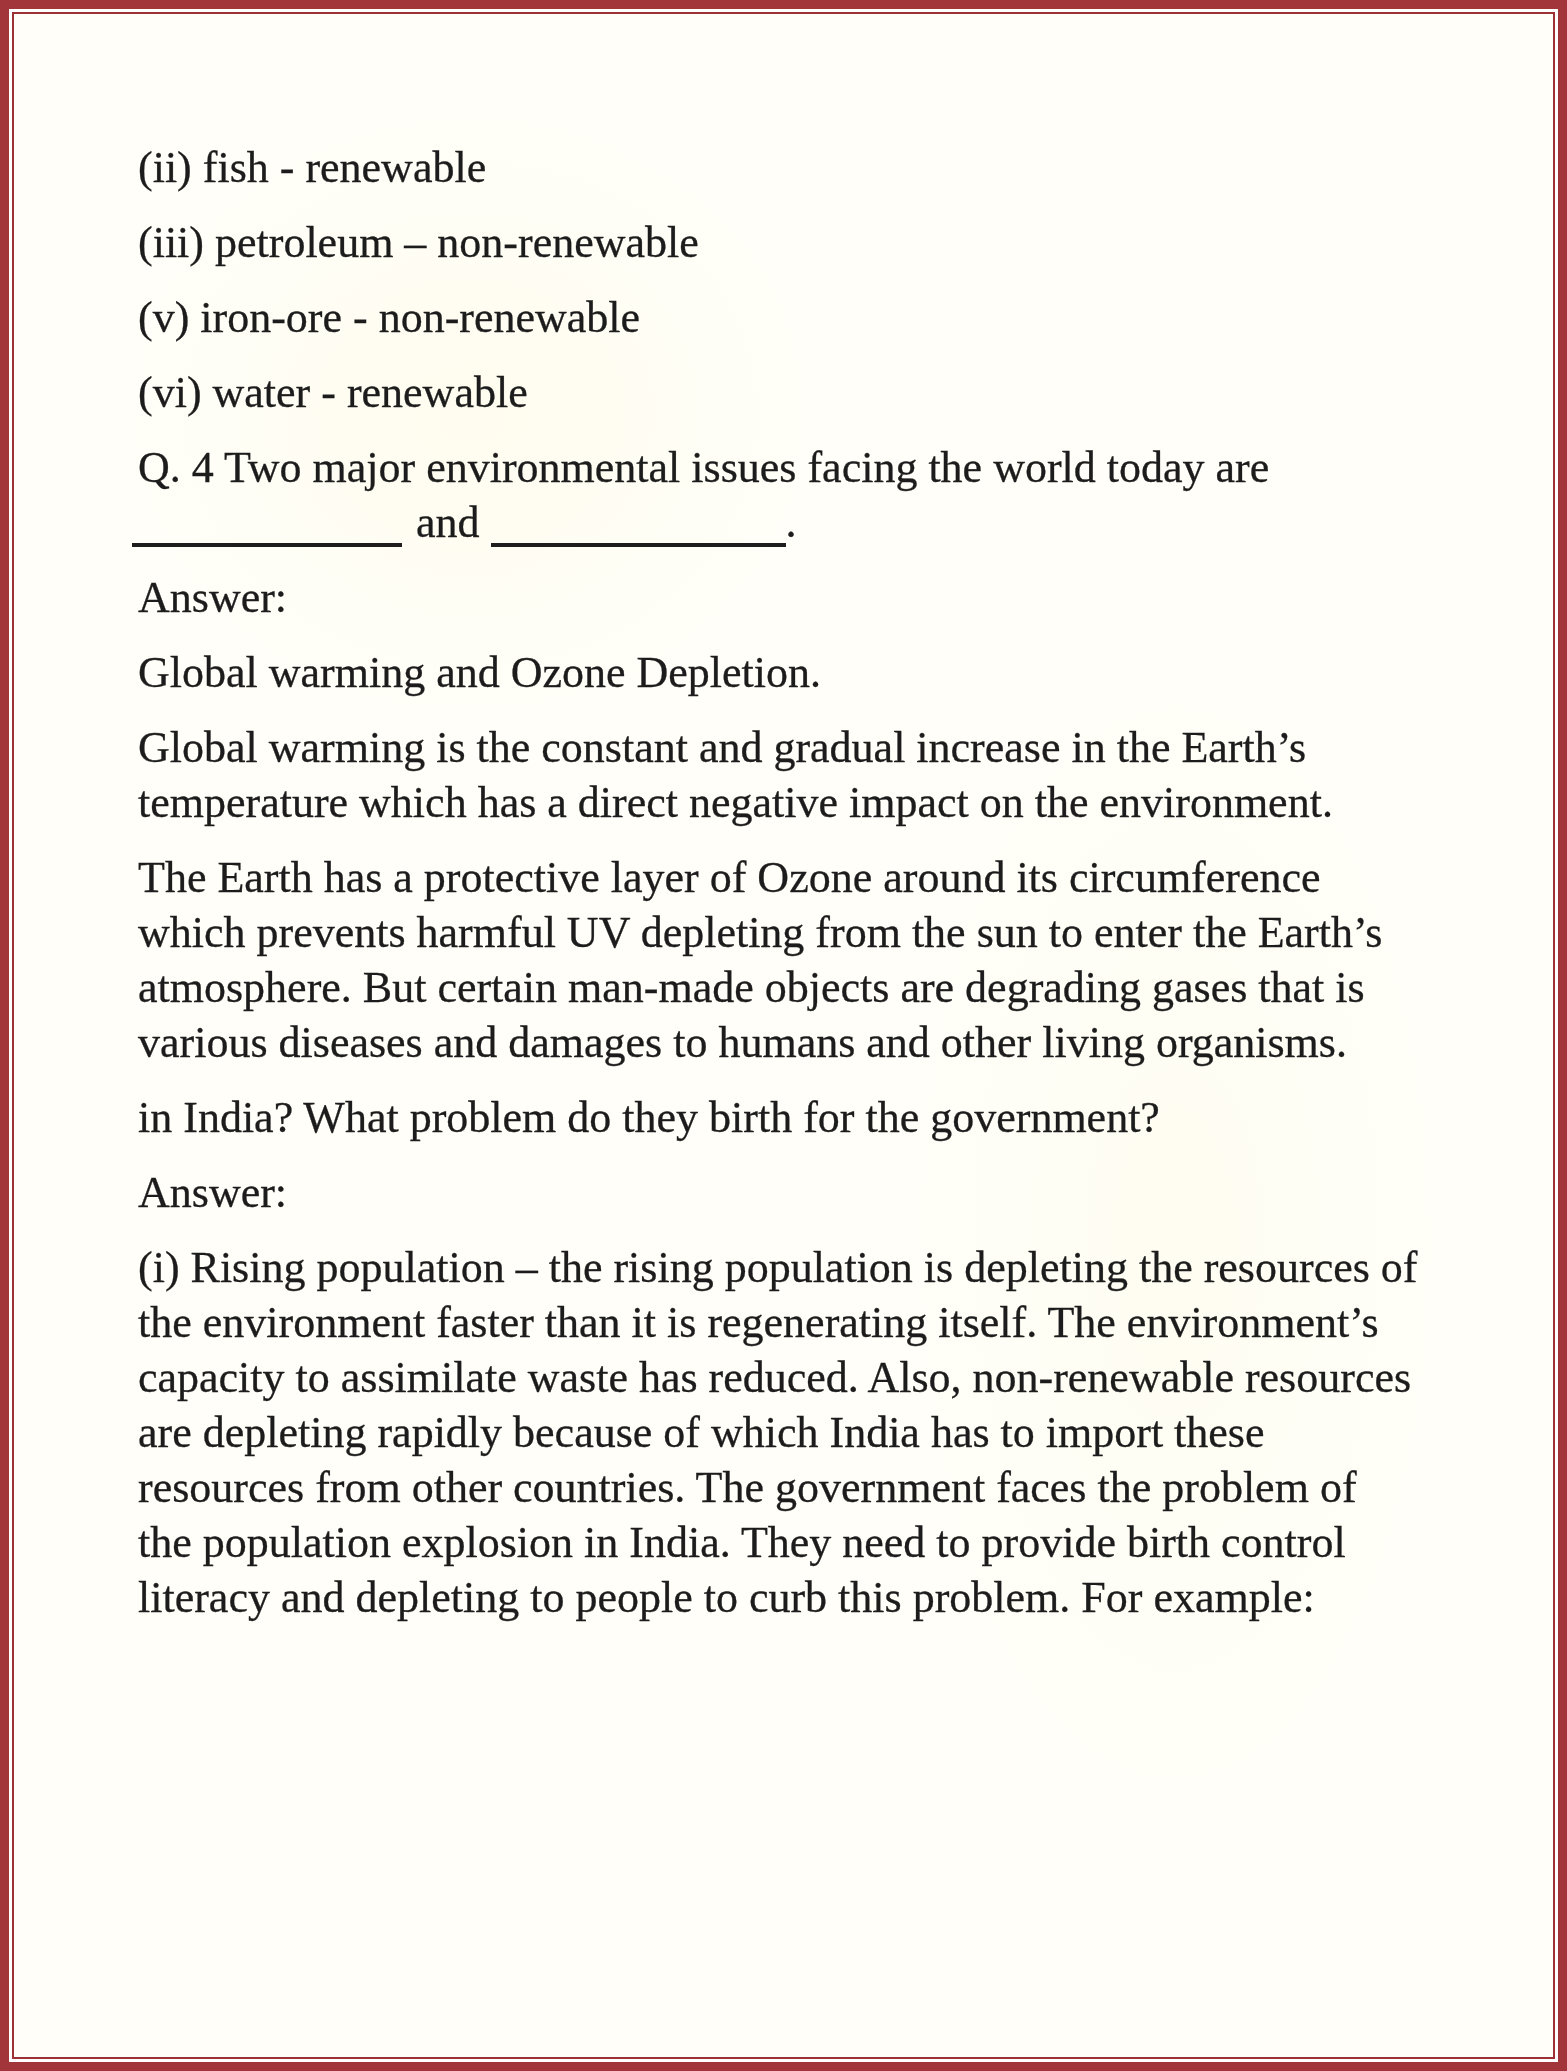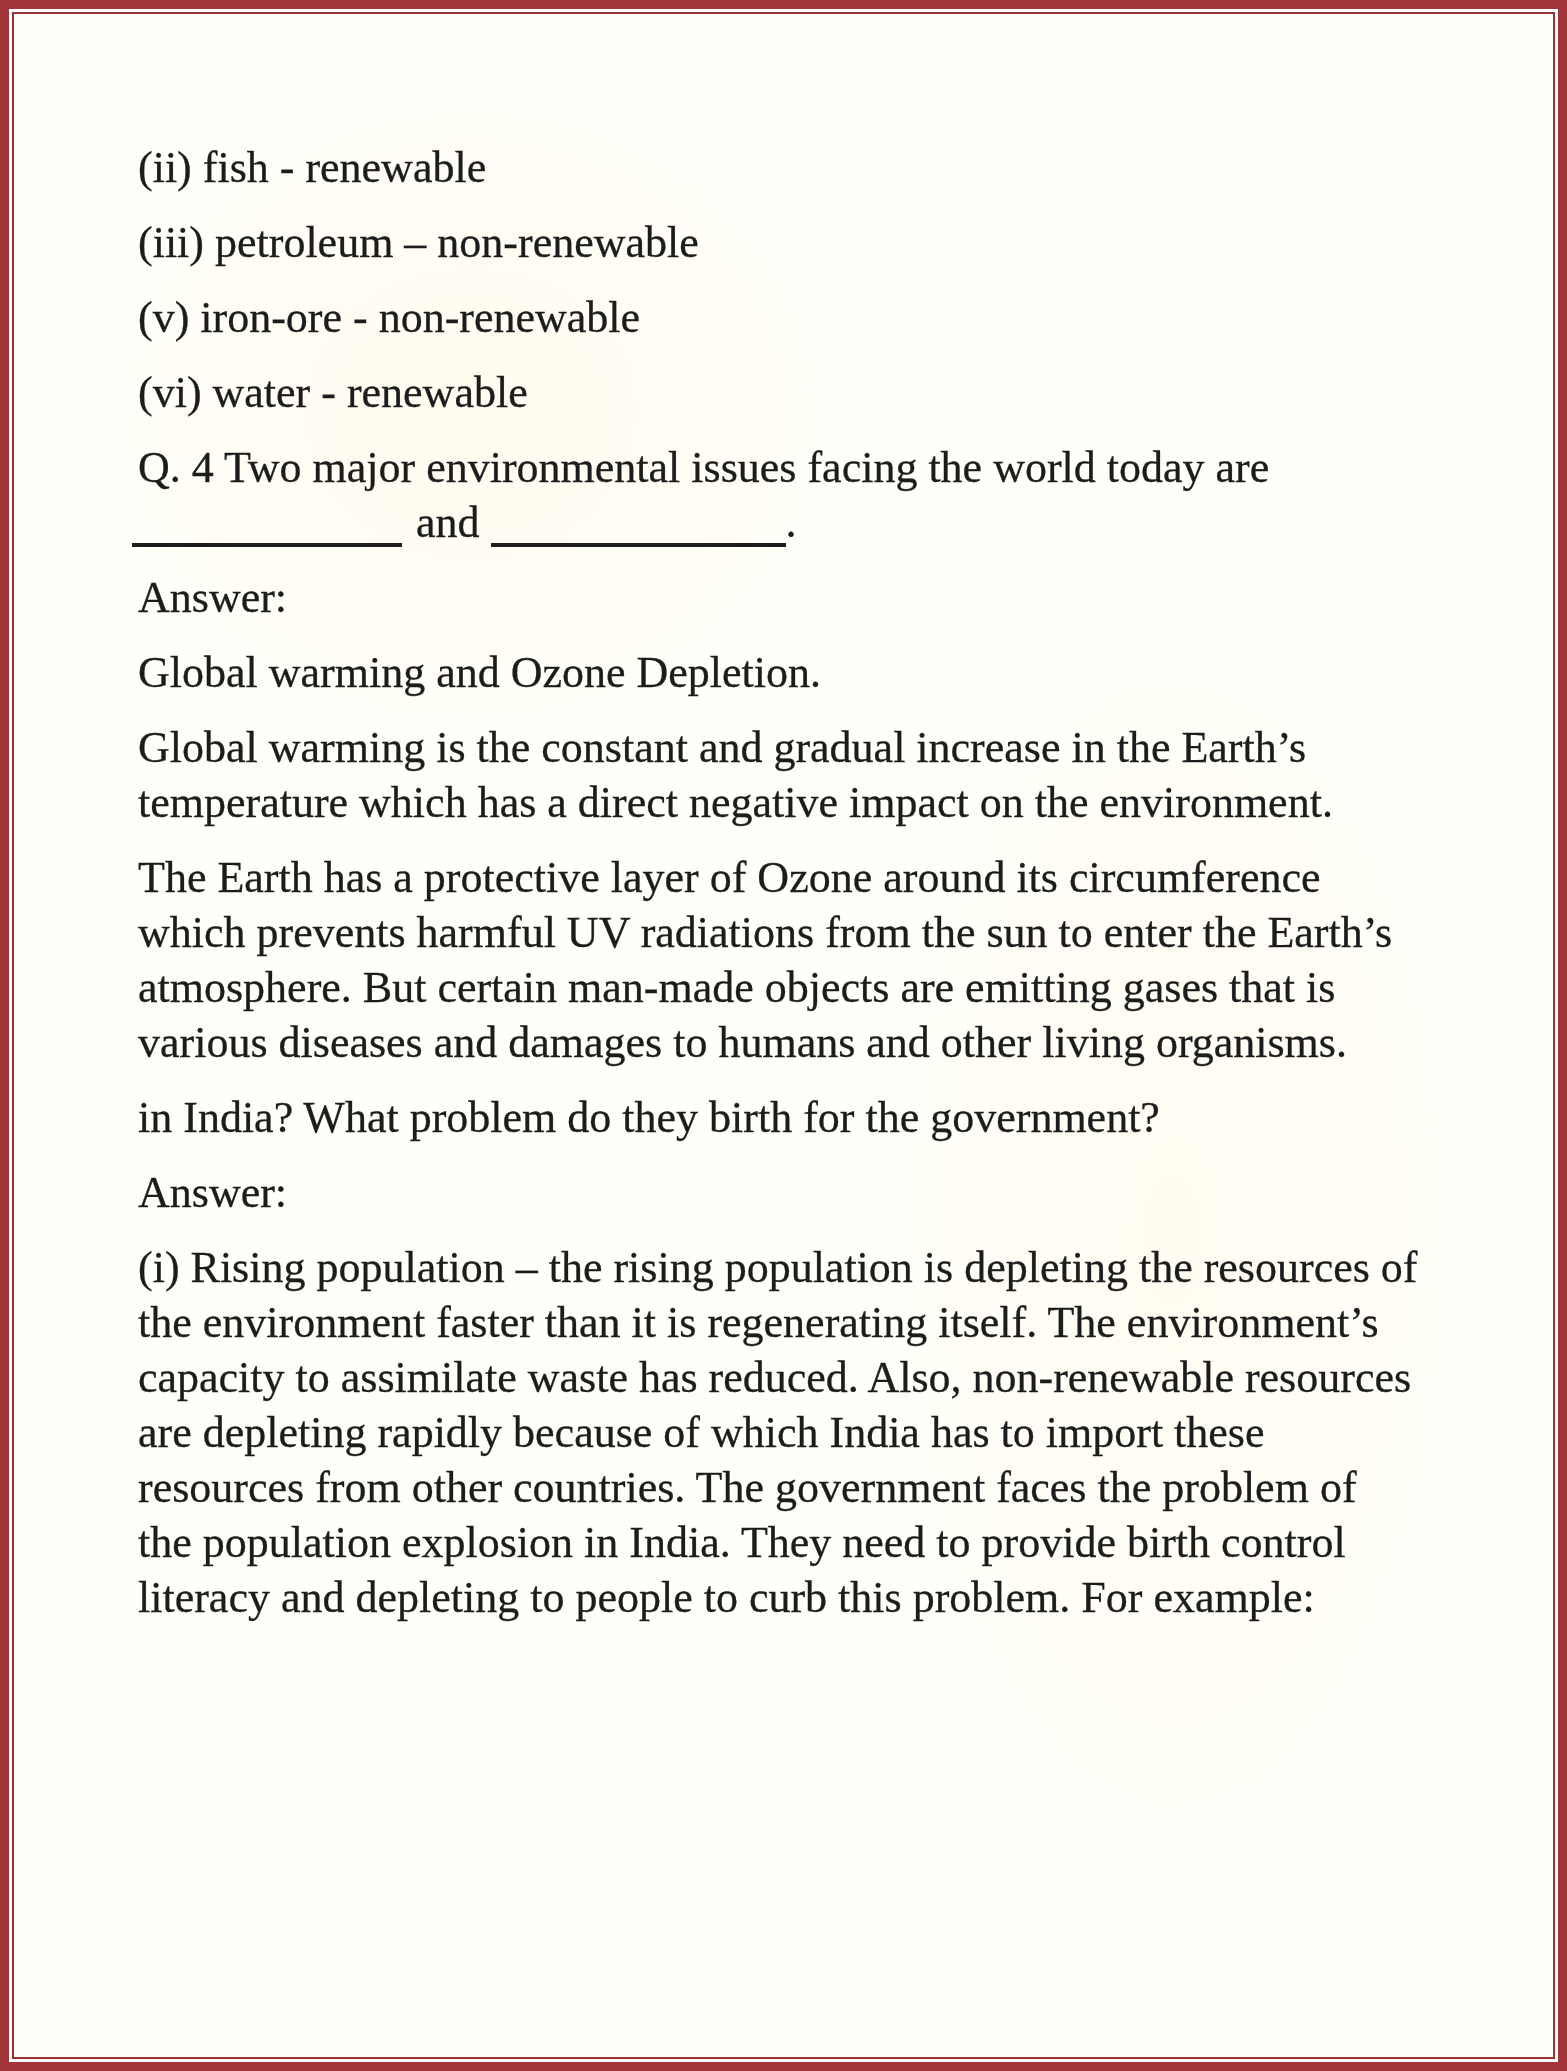--- a/index.html
+++ b/index.html
@@ -66,22 +66,22 @@
 
     <p class="para ln">Global warming and Ozone Depletion.</p>
 
     <div class="para">
       <div class="ln">Global warming is the constant and gradual increase in the Earth’s</div>
       <div class="ln">temperature which has a direct negative impact on the environment.</div>
     </div>
 
     <div class="para">
       <div class="ln">The Earth has a protective layer of Ozone around its circumference</div>
-      <div class="ln">which prevents harmful UV radiations from the sun to enter the Earth’s</div>
-      <div class="ln">atmosphere. But certain man-made objects are emitting gases that is</div>
+      <div class="ln">which prevents harmful UV depleting from the sun to enter the Earth’s</div>
+      <div class="ln">atmosphere. But certain man-made objects are degrading gases that is</div>
       <div class="ln">various diseases and damages to humans and other living organisms.</div>
     </div>
 
     <div class="para">
       <div class="ln">in India? What problem do they birth for the government?</div>
     </div>
 
     <p class="para ln">Answer:</p>
 
     <div class="para">

